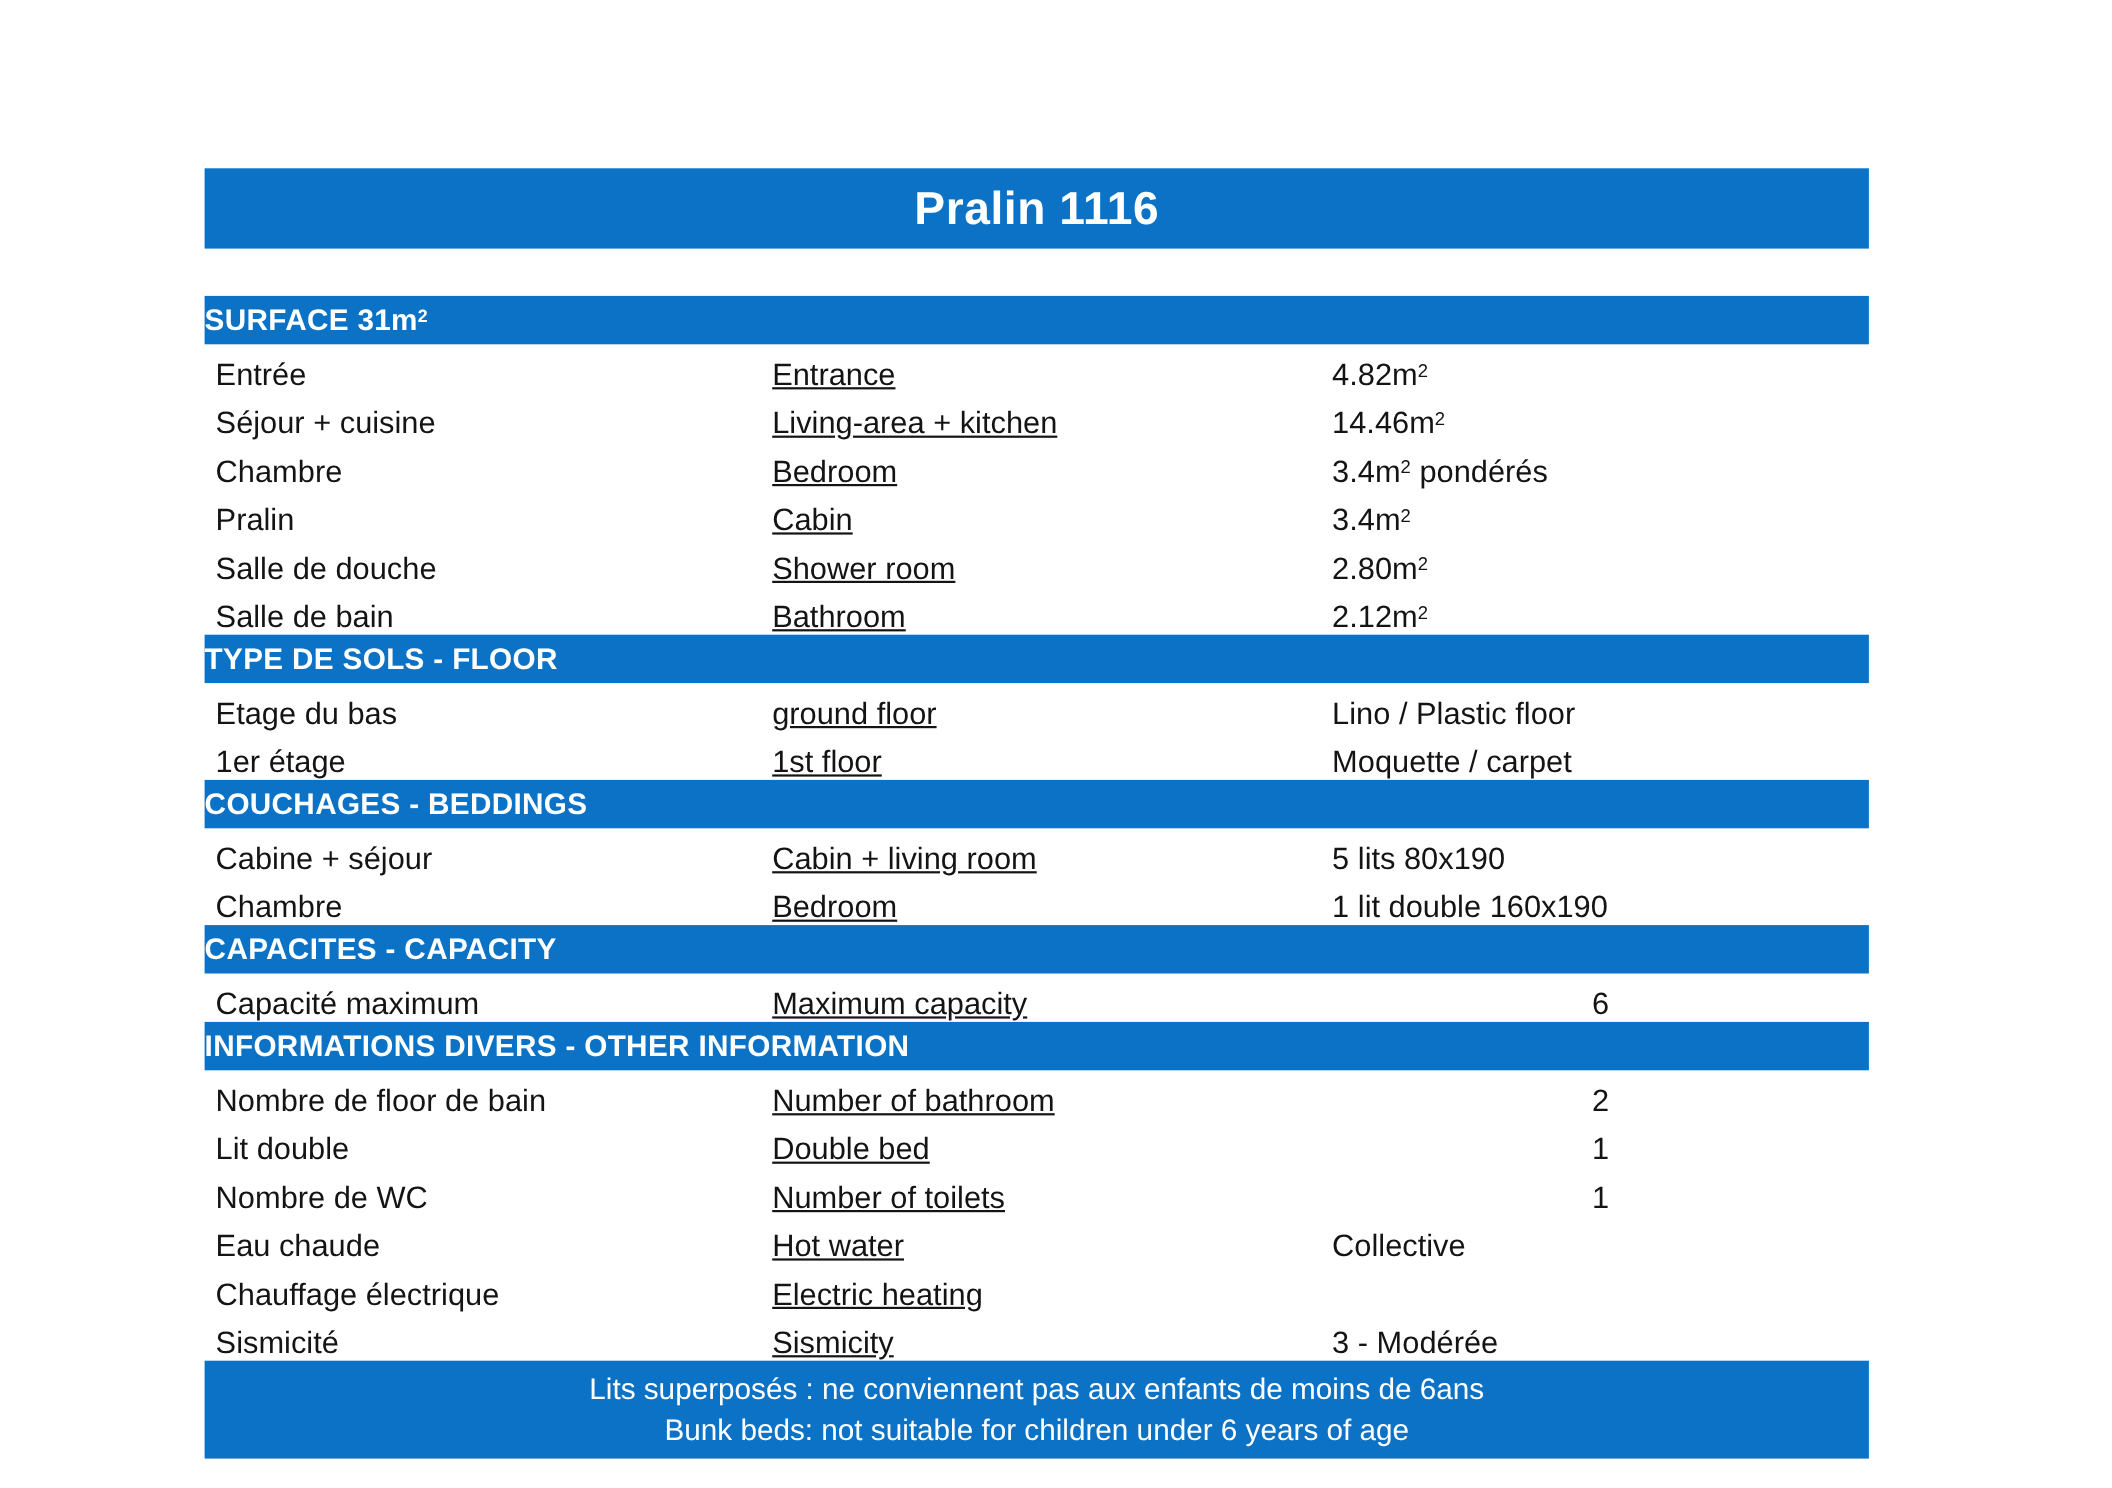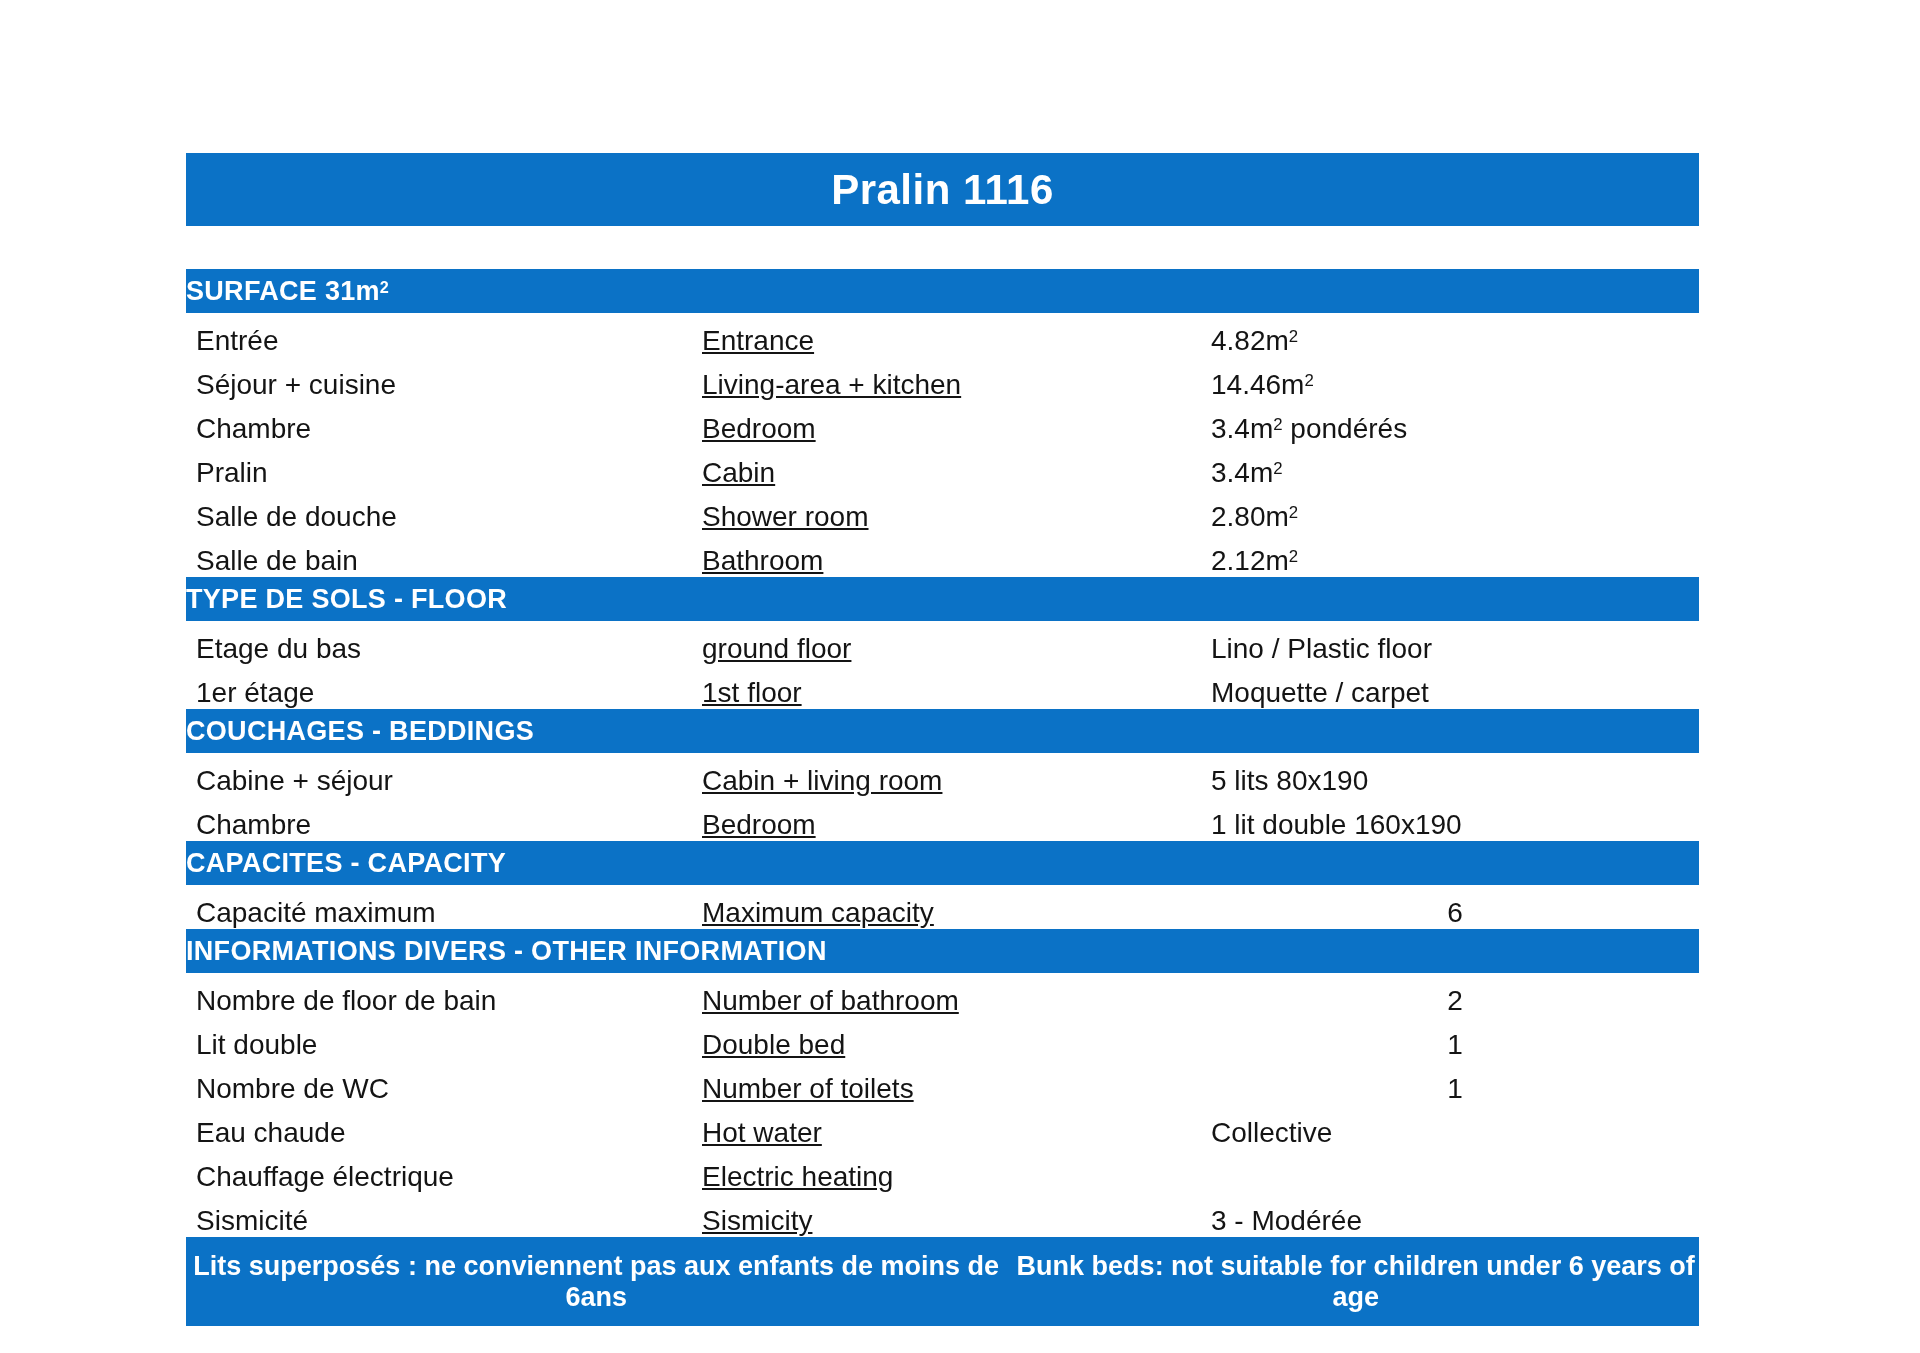--- a/index.html
+++ b/index.html
@@ -59,22 +59,23 @@
   sup {
     font-size: 0.6em;
     line-height: 0;
     vertical-align: 0.45em;
   }
   .footer {
     height: 89px;
     background: var(--accent);
     color: var(--on-accent);
     font-size: 27px;
-    font-weight: 700;
-    display: flex;
+    font-weight: 400;
+    display: flex;
+    flex-direction: column;
     align-items: center;
     justify-content: center;
     gap: 6px;
     text-align: center;
   }
 </style>
 </head>
 <body>
 
 <div class="page">

